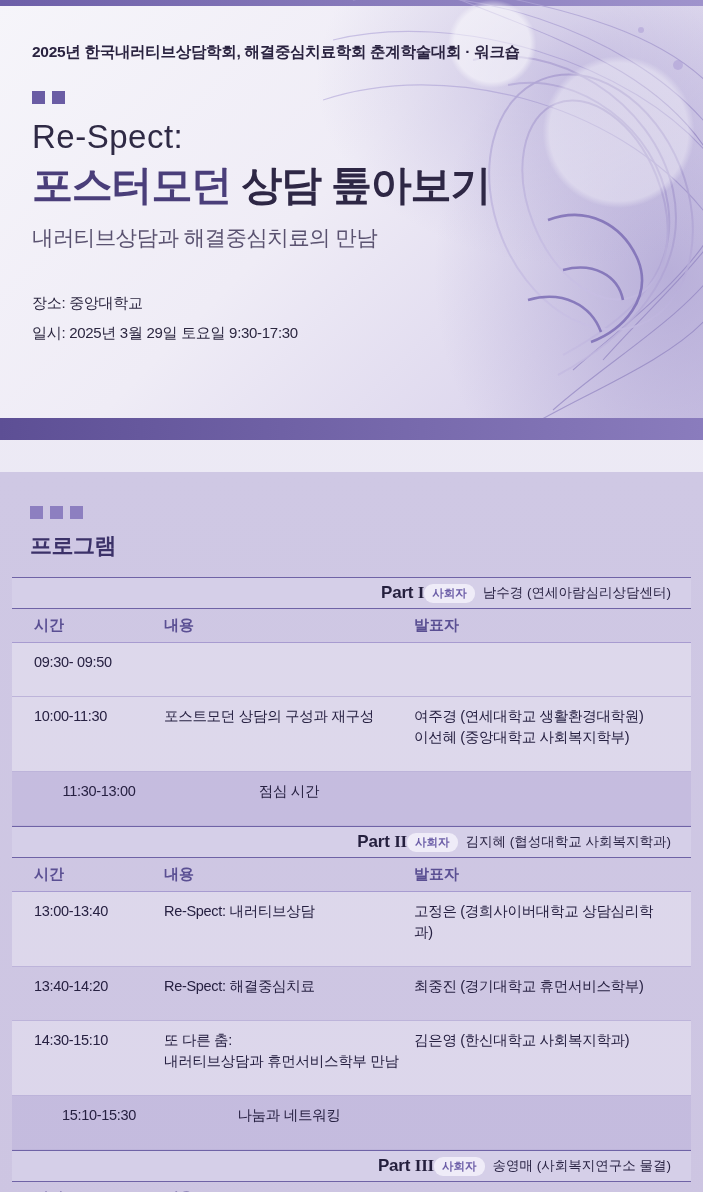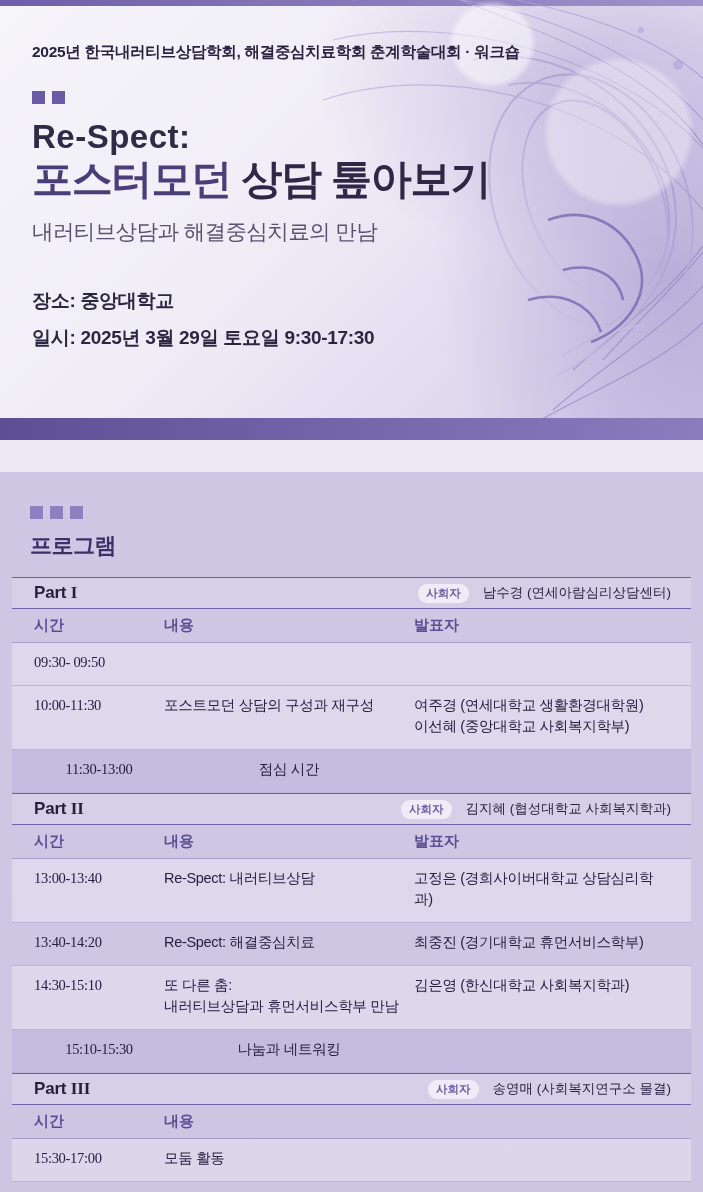--- a/index.html
+++ b/index.html
@@ -49,34 +49,34 @@
   .hero-inner { position: relative; padding: 42px 30px 0 32px; z-index: 3; }
   .kicker {
     font-size: 15.5px; font-weight: 700; color: #2a2340;
     letter-spacing: -0.3px; margin-bottom: 28px;
   }
   .sq-row { display:flex; gap:7px; margin-bottom: 14px; }
   .sq { width: 13px; height: 13px; background:#6a5ca4; }
   .sq.alt { background:#8d7fc0; }
   .respect {
     font-size: 33px; color:#2f2a45; letter-spacing: 0.5px;
-    font-weight: 700; margin-bottom: 0;
+    font-weight: 400; margin-bottom: 6px;
   }
   .maintitle {
     font-size: 41px; font-weight: 800; letter-spacing: -1.2px;
     margin-bottom: 14px; line-height: 1.15;
   }
   .maintitle .dark { color:#4a3e7a; }
   .maintitle .mid  { color:#2e2745; }
   .subtitle {
     font-size: 21.5px; color:#5a5270; font-weight:500; letter-spacing:-0.6px;
     margin-bottom: 42px;
   }
   .meta-line {
-    font-size: 19px; color:#2c2740; font-weight: 700; margin-bottom: 11px;
+    font-size: 15px; color:#2c2740; font-weight: 400; margin-bottom: 11px;
     letter-spacing:-0.3px;
   }
   .hero-bottom-band {
     position:absolute; left:0; right:0; bottom:0; height:22px;
     background: linear-gradient(90deg,#5d4f95,#8a7cbd);
   }
 
   
   .program {
     position: relative;
@@ -86,48 +86,48 @@
     margin-top: 32px;
   }
   .prog-head { padding: 0 30px 16px 30px; }
   .prog-head .sq-row { margin-bottom: 12px; }
   .prog-title {
     font-size: 22px; font-weight: 800; color:#3b3168; letter-spacing:-0.5px;
   }
 
   .table { padding: 0 12px; }
   .part-row {
-    display:flex; align-items:center; justify-content:space-between;
+    display:flex; align-items:center; justify-content:flex-end;
     background:#d5cfe8;
     border-top: 1.6px solid #6f63a6;
     border-bottom: 1.6px solid #6f63a6;
     padding: 5px 20px 5px 22px;
   }
   .part-label { font-size: 17px; font-weight: 800; color:#241f3d; letter-spacing:-0.2px;}
   .part-label .rn { font-family:"Liberation Serif", serif; font-weight:700; }
-  .host { display:flex; align-items:center; gap:14px; }
+  .host { display:flex; align-items:center; gap:8px; }
   .host-tag {
     font-size: 11.5px; color:#6d5fa8; font-weight:700;
     background:#efecf8; border-radius: 9px; padding: 2px 8px;
   }
   .host-name { font-size: 13.5px; color:#2b2545; font-weight:400; }
 
   .col-head {
     display:flex; align-items:center;
     padding: 7px 20px 7px 22px;
     border-bottom: 1px solid #a79bd0;
   }
   .col-head div { font-size: 15px; font-weight: 700; color:#5a4f93; }
-  .c-time { width: 130px; font-family: Liberation Serif, serif; }
+  .c-time { width: 130px; }
   .c-desc { width: 250px; }
   .c-pres { flex: 1; }
 
   .row {
     display:flex; align-items:flex-start;
-    padding: 9px 20px 12px 22px;
+    padding: 9px 20px 23px 22px;
     border-bottom: 1px solid #bdb4da;
     min-height: 38px;
   }
   .row.alt { background: rgba(255,255,255,0.30); }
   .row.shade { background: rgba(186,176,218,0.45); text-align: center; }
   .row div { font-size: 14.5px; color:#262041; line-height: 1.45; letter-spacing:-0.3px; }
   .row .c-time { font-weight:500; }
   .row .c-desc { white-space: pre-line; }
   .row .c-pres { white-space: pre-line; }
 </style>

